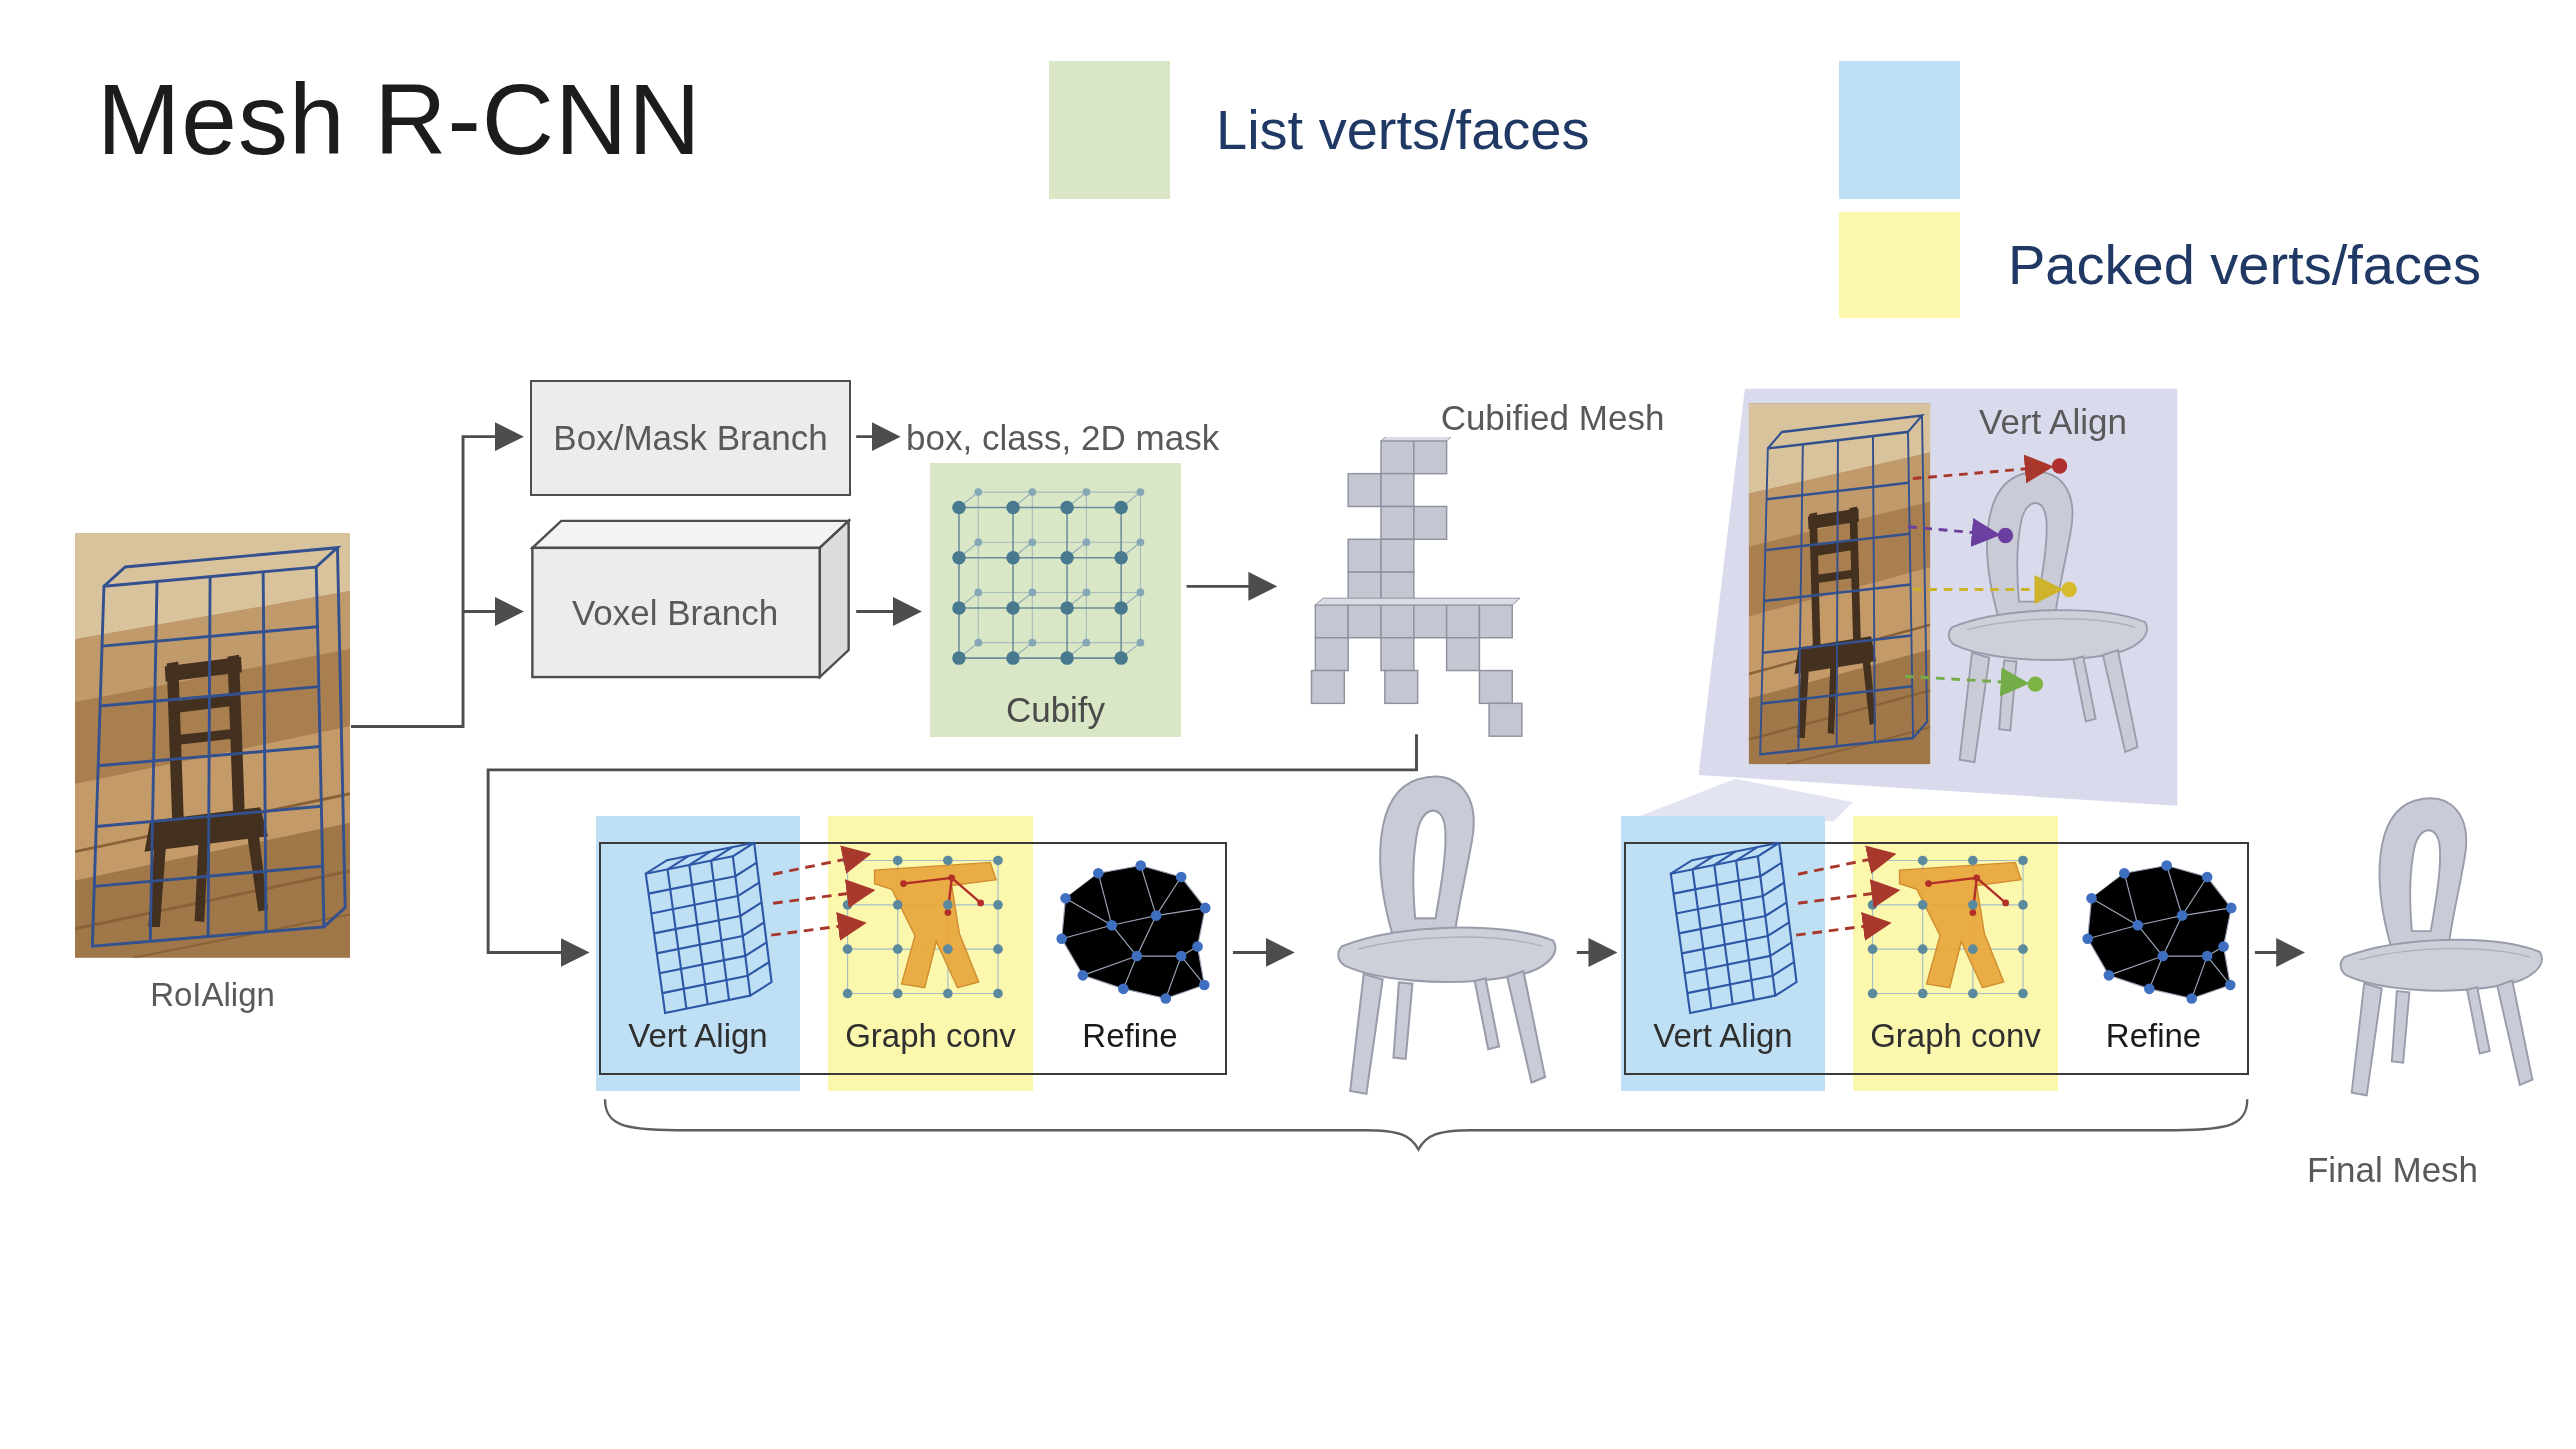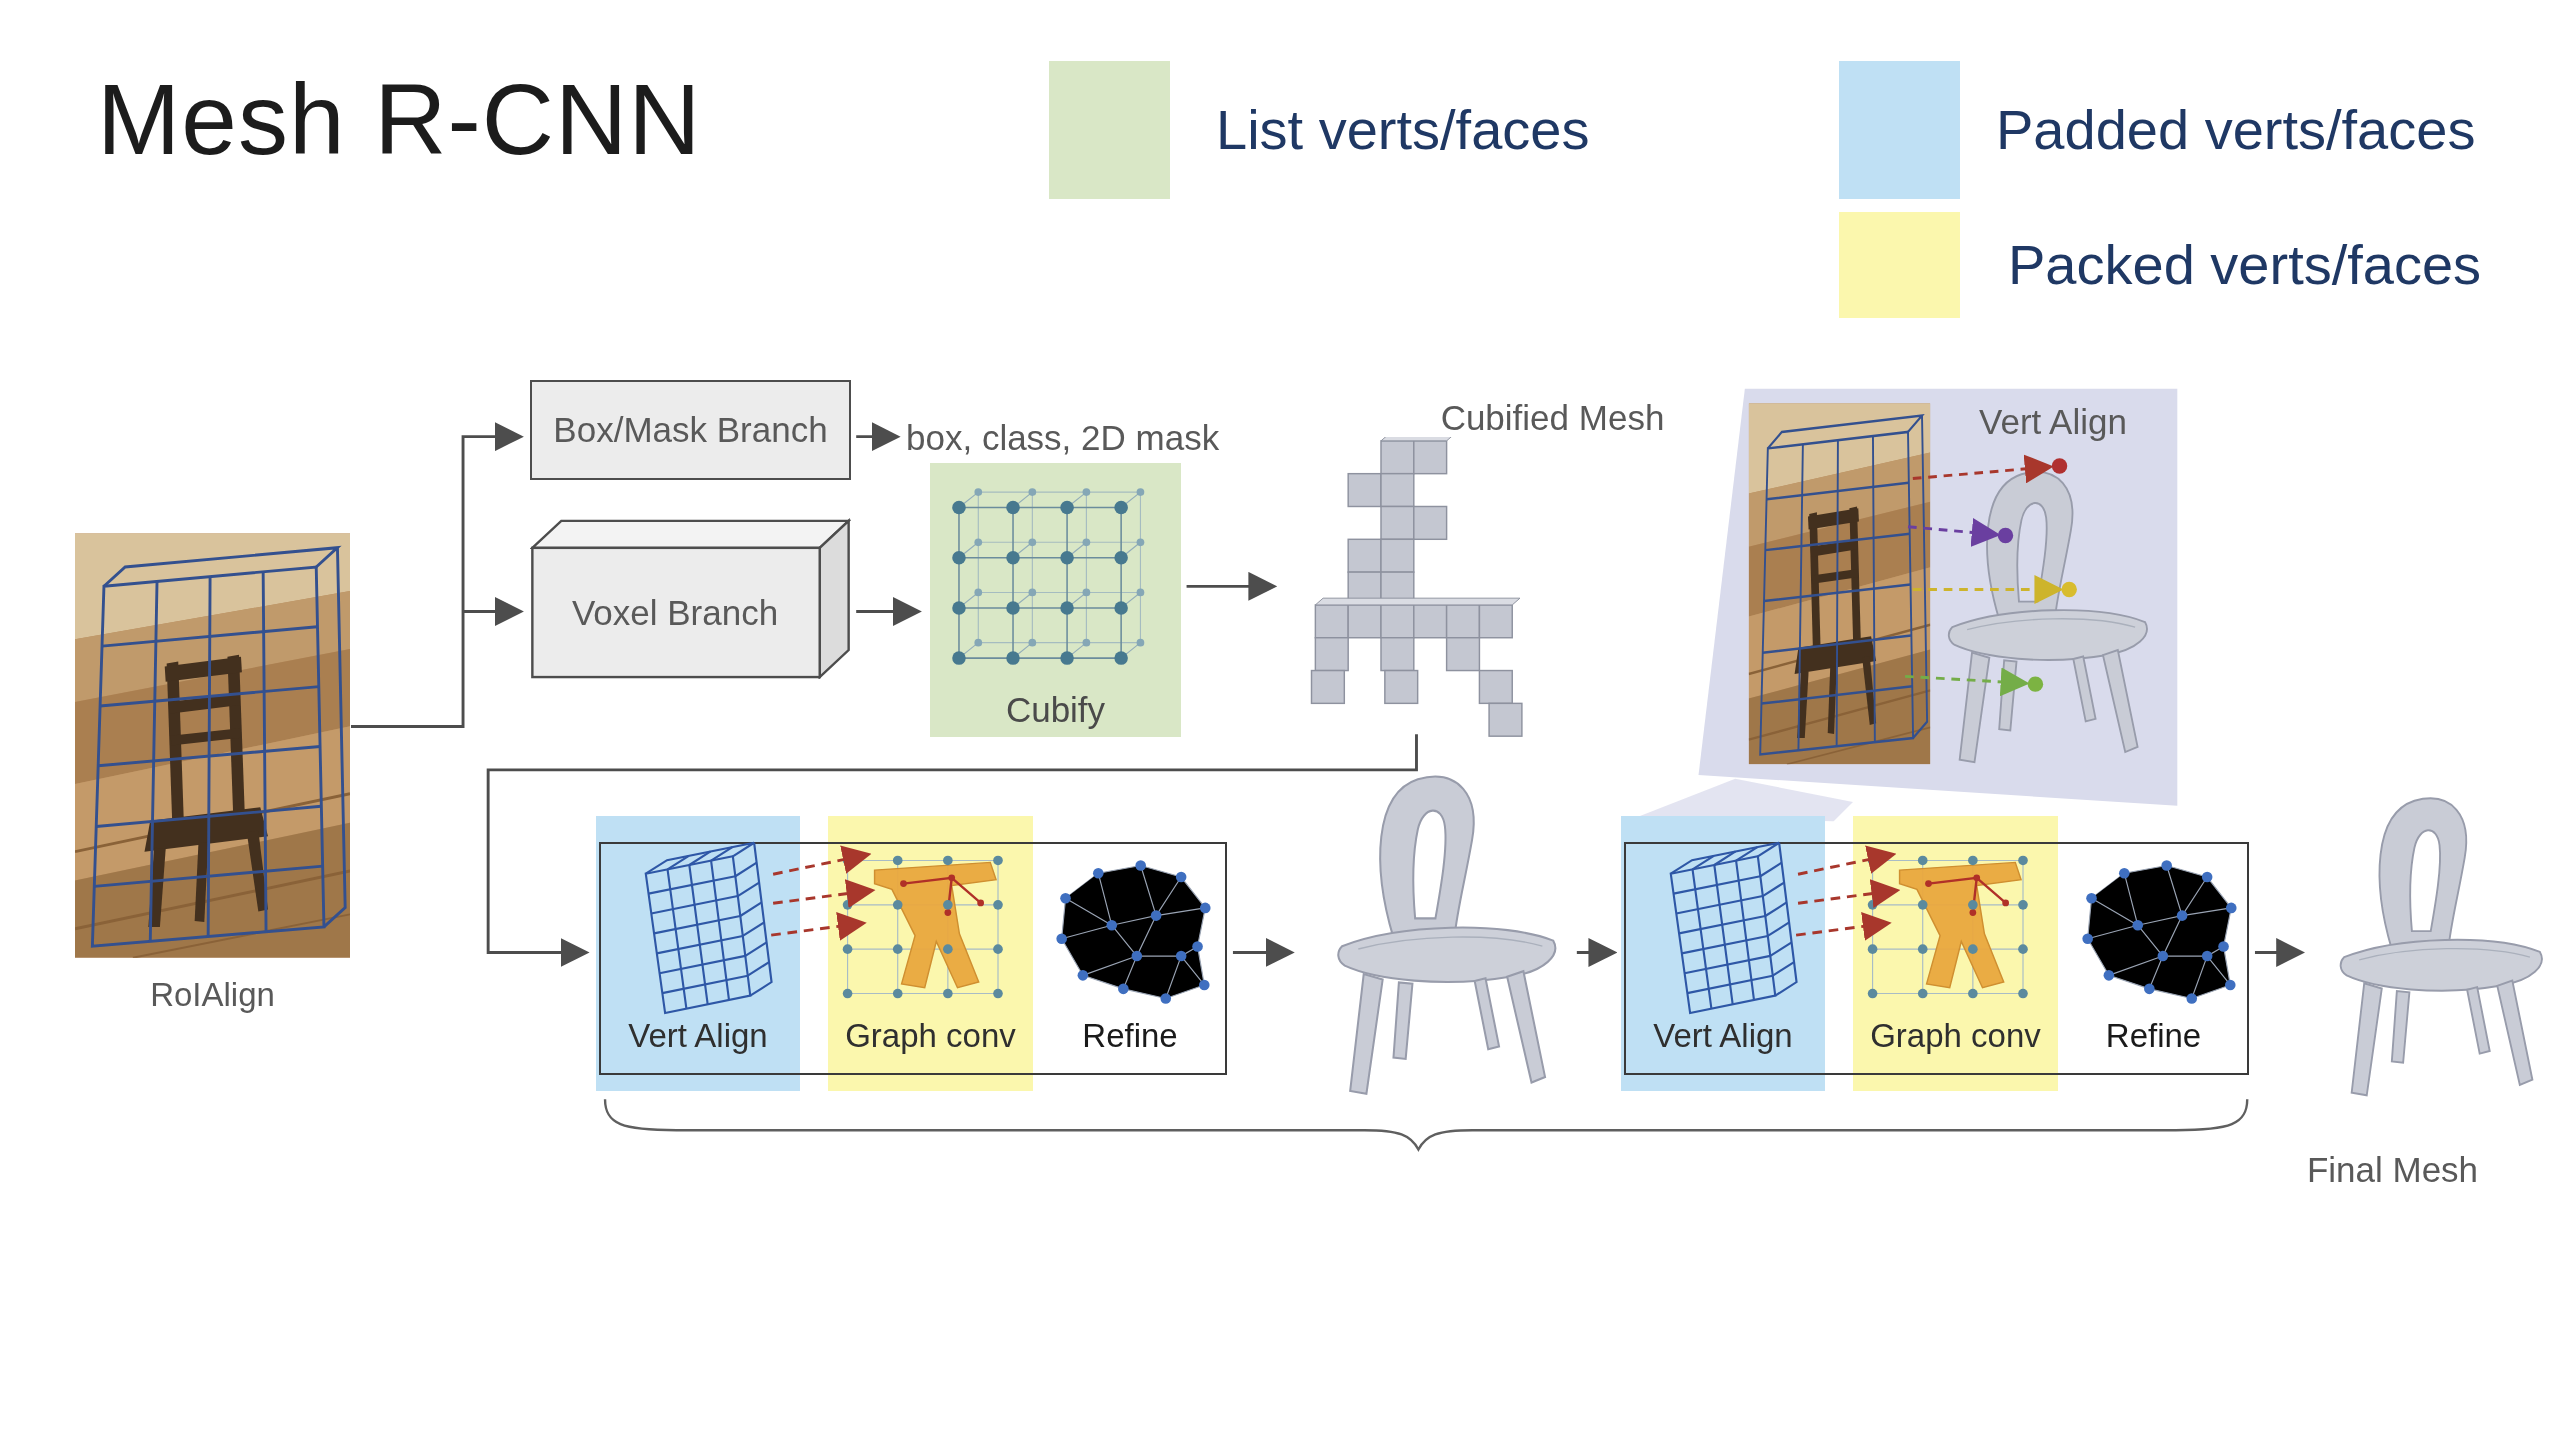--- a/index.html
+++ b/index.html
@@ -103,21 +103,20 @@
       </symbol>
     </defs>
   </svg>
 
   <div class="abs title z5" style="left:97px; top:62px;">Mesh R-CNN</div>
 
   <div class="abs sw-green z5" style="left:1049px; top:61px; width:121px; height:138px;"></div>
   <div class="abs legend-label z5" style="left:1216px; top:61px; height:138px; line-height:138px;">List verts/faces</div>
 
   <div class="abs sw-blue z5" style="left:1839px; top:61px; width:121px; height:138px;"></div>
-  <div class="abs legend-label z5" style="left:1996px; top:61px; height:138px; line-height:138px;">Padded verts/faces</div>
 
   <div class="abs sw-yellow z5" style="left:1839px; top:212px; width:121px; height:106px;"></div>
   <div class="abs legend-label z5" style="left:2008px; top:212px; height:106px; line-height:106px;">Packed verts/faces</div>
 
   <svg class="abs z1" style="left:1623px; top:382px;" width="570" height="473" viewBox="0 0 590 490">
     <polygon points="126,7 574,7 574,439 78,407" fill="#d9dbec"></polygon>
     <polygon points="116,411 238,435 218,455 14,451" fill="#d9dbec" opacity="0.75"></polygon>
     <g>
       <use href="#roiPhoto" width="285" height="440" transform="translate(130,22) scale(0.66,0.85)"></use>
     </g>
@@ -137,21 +136,21 @@
       <circle cx="427" cy="313" r="8" fill="#7cb342"></circle>
     </g>
   </svg>
   <div class="abs gray-label ctr z5" style="left:1908px; top:402px; width:290px;">Vert Align</div>
 
   <svg class="abs z4" style="left:75px; top:533px;" width="275" height="425" viewBox="0 0 285 440">
     <use href="#roiPhoto" width="285" height="440"></use>
   </svg>
   <div class="abs small-label ctr z5" style="left:75px; top:976px; width:275px;">RoIAlign</div>
 
-  <div class="abs node-box z4" style="left:530px; top:380px; width:321px; height:100px;">
+  <div class="abs node-box z4" style="left:530px; top:380px; width:321px; height:116px;">
     <span class="node-box-label">Box/Mask Branch</span>
   </div>
   <div class="abs gray-label z5" style="left:906px; top:380px; height:116px; line-height:116px; white-space:nowrap;">box, class, 2D mask</div>
 
   <svg class="abs z4" style="left:530px; top:517px;" width="321" height="162" viewBox="0 0 332 168">
     <polygon points="2,32 32,4 330,4 300,32" fill="#f3f3f3" stroke="#4d4d4d" stroke-width="2.5"></polygon>
     <polygon points="300,32 330,4 330,138 300,166" fill="#dcdcdc" stroke="#4d4d4d" stroke-width="2.5"></polygon>
     <rect x="2" y="32" width="298" height="134" fill="#ececec" stroke="#4d4d4d" stroke-width="2.5"></rect>
   </svg>
   <div class="abs node-box-label ctr z5" style="left:530px; top:548px; width:290px; height:113px; line-height:129px;">Voxel Branch</div>

